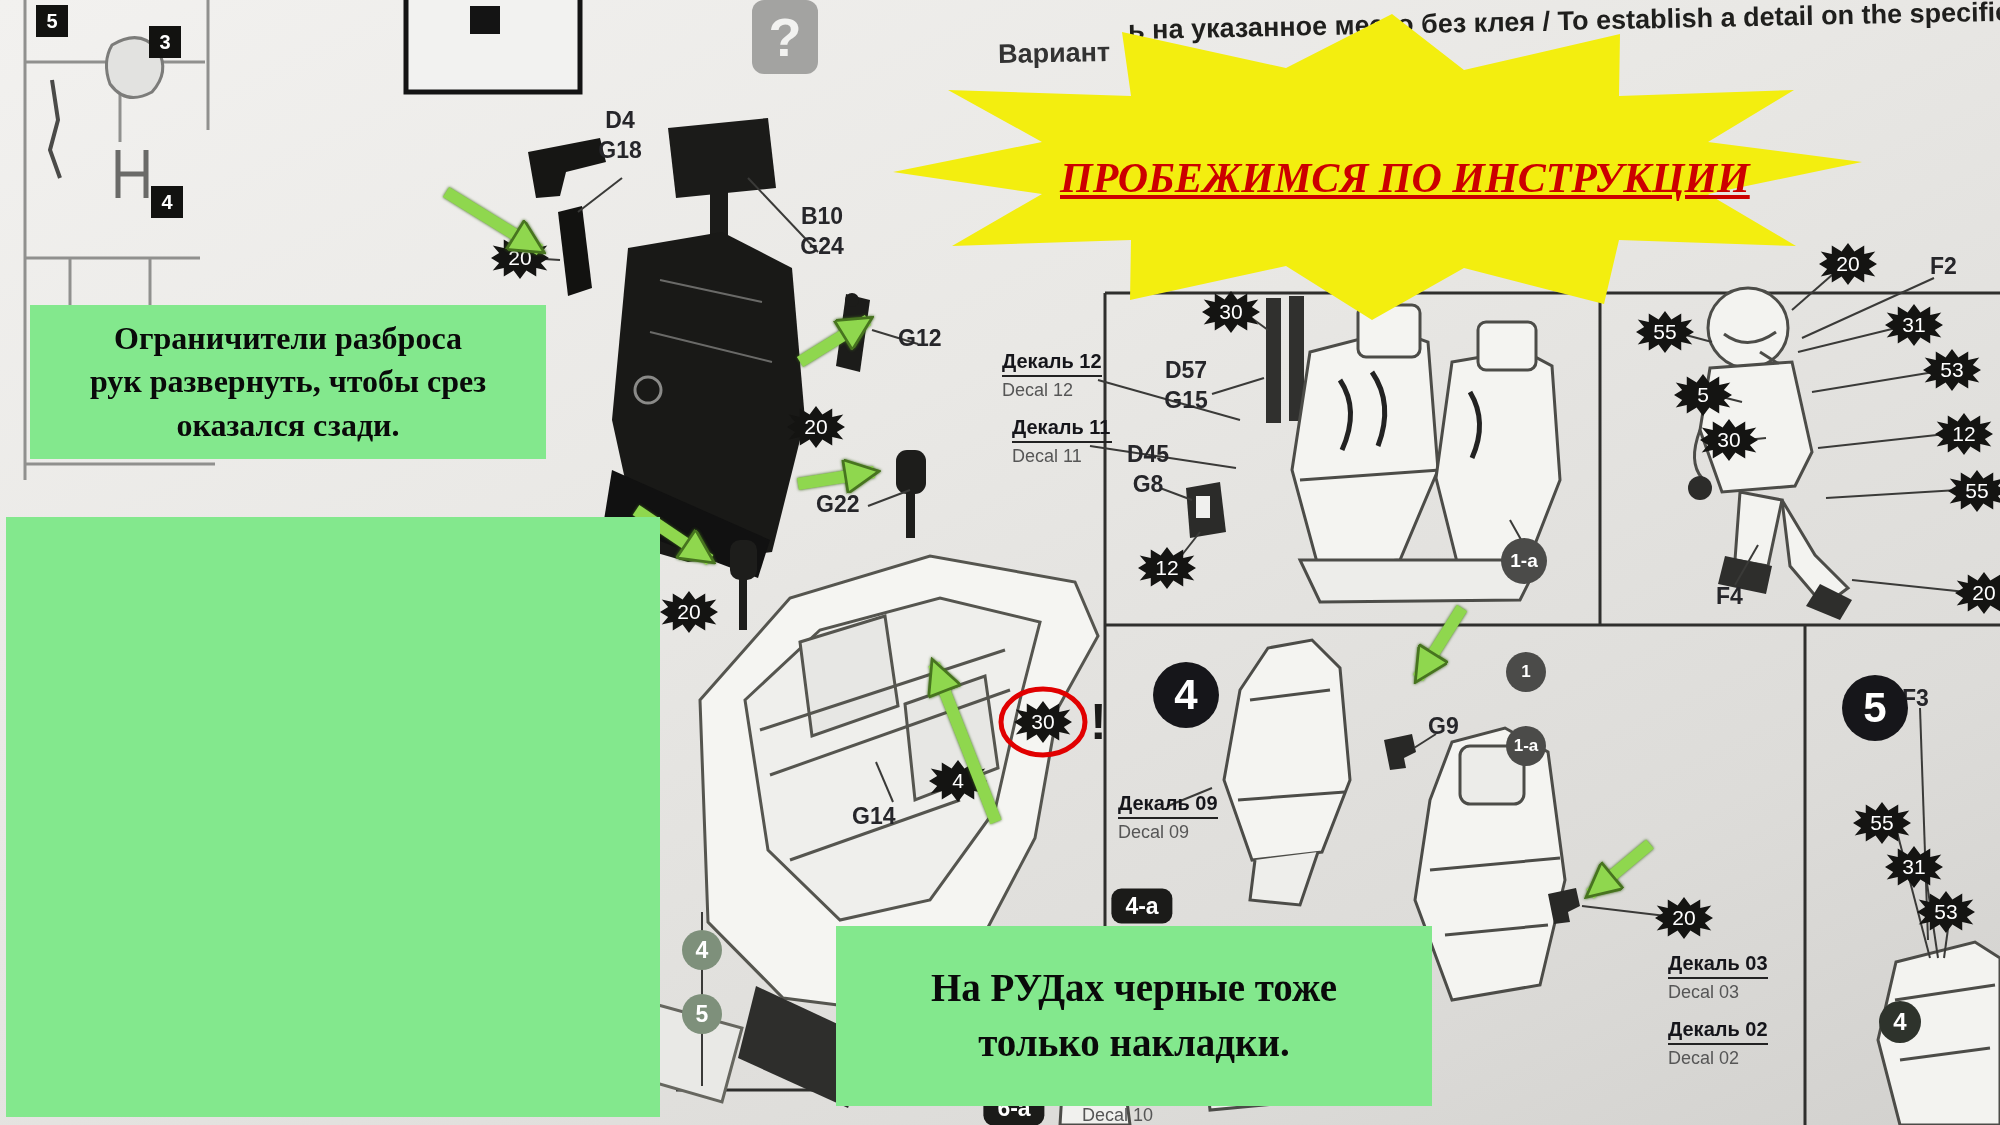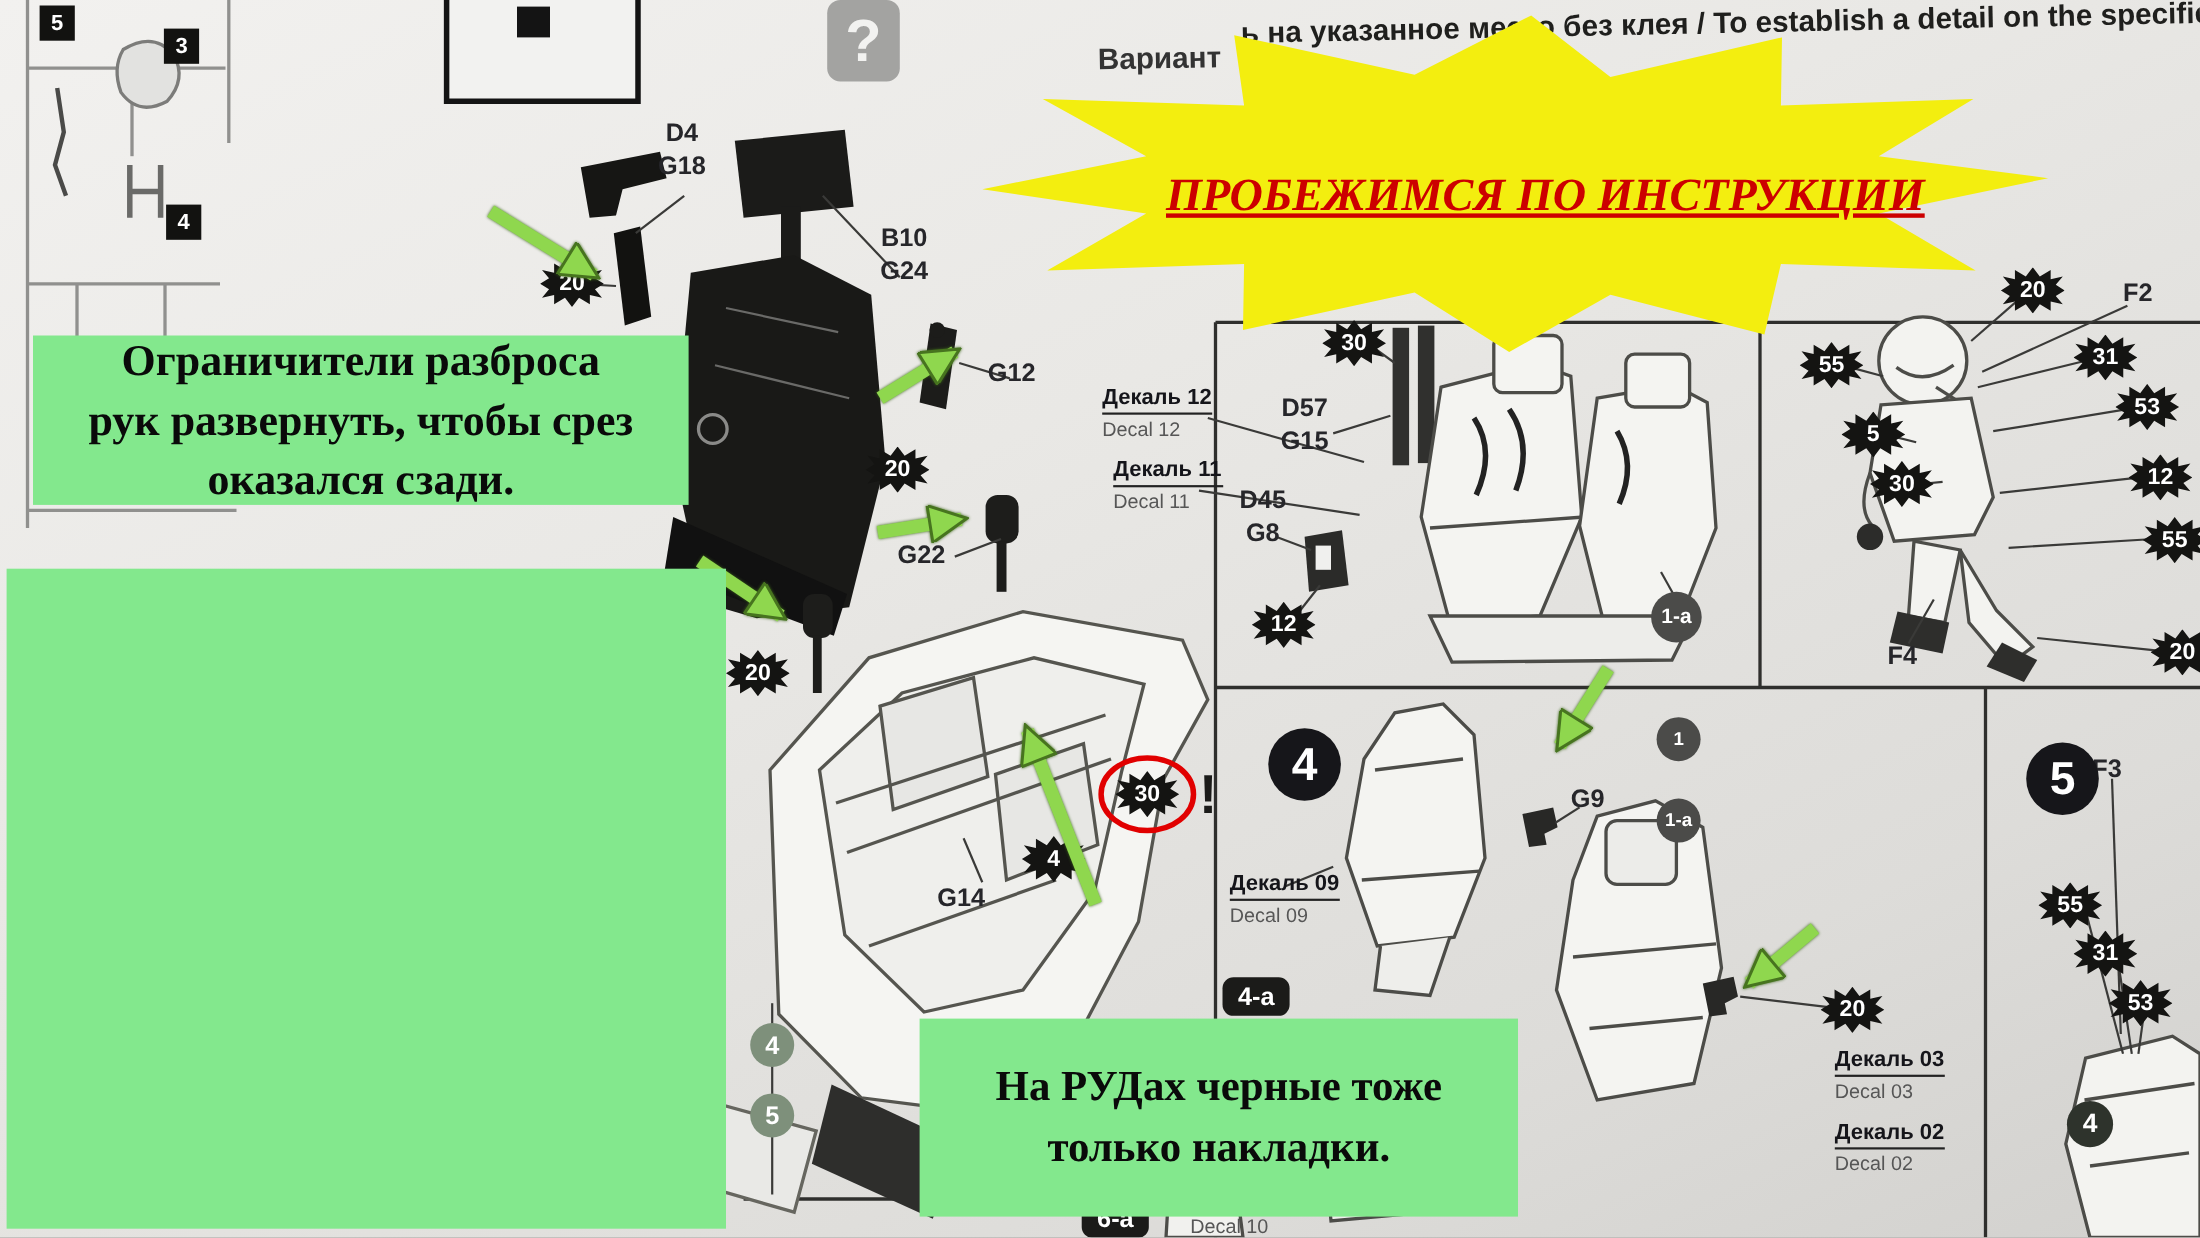--- a/index.html
+++ b/index.html
@@ -3,21 +3,21 @@
 <meta charset="utf-8">
 <style>
   *{margin:0;padding:0;box-sizing:border-box}
   body{background:#b8b7b4;font-family:"Liberation Sans",sans-serif}
   .page{position:relative;width:2000px;height:1125px;overflow:hidden;
         background:linear-gradient(155deg,#f2f1ef 0%,#e9e8e5 40%,#dddcd9 78%,#d2d1ce 100%)}
   svg.layer{position:absolute;left:0;top:0}.z3{z-index:3}.z4{z-index:4}.z7{z-index:7}
 
   
   .badge{position:absolute;z-index:2;width:58px;height:42px;transform:translate(-50%,-50%);
-         background:#141412;color:#fff;font-weight:bold;font-size:21px;
+         background:#141412;color:#fff;font-weight:normal;font-size:21px;
          display:flex;align-items:center;justify-content:center;
          clip-path:polygon(50% 0%,61% 20%,78% 6%,78% 26%,97% 20%,86% 38%,100% 50%,86% 62%,97% 80%,78% 74%,78% 94%,61% 80%,50% 100%,39% 80%,22% 94%,22% 74%,3% 80%,14% 62%,0% 50%,14% 38%,3% 20%,22% 26%,22% 6%,39% 20%)}
 
   .circle{position:absolute;z-index:2;border-radius:50%;background:#16161a;color:#fff;
           display:flex;align-items:center;justify-content:center;font-weight:bold;
           transform:translate(-50%,-50%)}
   .big-step{width:66px;height:66px;font-size:42px}
   .badge-1a{width:46px;height:46px;font-size:19px;background:#4b4b49}
   .gcirc{width:40px;height:40px;font-size:23px;background:#7e907b}
   .dcirc{width:42px;height:42px;font-size:24px;background:#2e332c}
@@ -37,25 +37,25 @@
 
   .aver{position:absolute;z-index:2;display:flex;align-items:center;gap:12px}
   .aver-badge{width:40px;height:40px;border-radius:50%;background:#4b4b49;color:#fff;
               font-weight:bold;font-size:17px;display:flex;align-items:center;justify-content:center;flex:0 0 auto}
   .aver-ru{font-weight:bold;font-size:21px;color:#15151a;border-bottom:2px solid #222;
            padding-bottom:2px;white-space:nowrap}
   .aver-en{font-size:19px;color:#565656;padding-top:2px;white-space:nowrap}
 
   .note{position:absolute;z-index:6;background:#83e88d;color:#0a0a0a;text-align:center;
         font-family:"Liberation Serif",serif;font-weight:bold;white-space:pre-line}
-  .note1{left:30px;top:305px;width:596px;height:154px;font-size:40px;line-height:1.35;
+  .note1{left:30px;top:305px;width:516px;height:154px;font-size:32px;line-height:1.35;
          display:flex;align-items:center;justify-content:center}
   .note2{left:6px;top:517px;width:654px;height:600px;font-size:33px;line-height:1.36;
          display:flex;flex-direction:column;justify-content:center;gap:40px}
-  .note3{left:836px;top:926px;width:544px;height:180px;font-size:39px;line-height:1.4;
+  .note3{left:836px;top:926px;width:596px;height:180px;font-size:39px;line-height:1.4;
          display:flex;align-items:center;justify-content:center}
 
   .burst-text{position:absolute;z-index:5;left:1060px;top:150px;width:630px;text-align:center;
               font-family:"Liberation Serif",serif;font-style:italic;font-weight:bold;
               font-size:42px;line-height:56px;color:#cc0000;text-decoration:underline;white-space:nowrap}
 
   .topright{position:absolute;z-index:2;left:1128px;top:6px;width:872px;overflow:hidden;
             white-space:nowrap;font-weight:bold;font-size:27px;color:#1f1f1d;transform:rotate(-1.2deg)}
   .covered-cap{position:absolute;z-index:2;left:998px;top:38px;font-weight:bold;font-size:27px;
                color:#333;transform:rotate(-1deg)}

